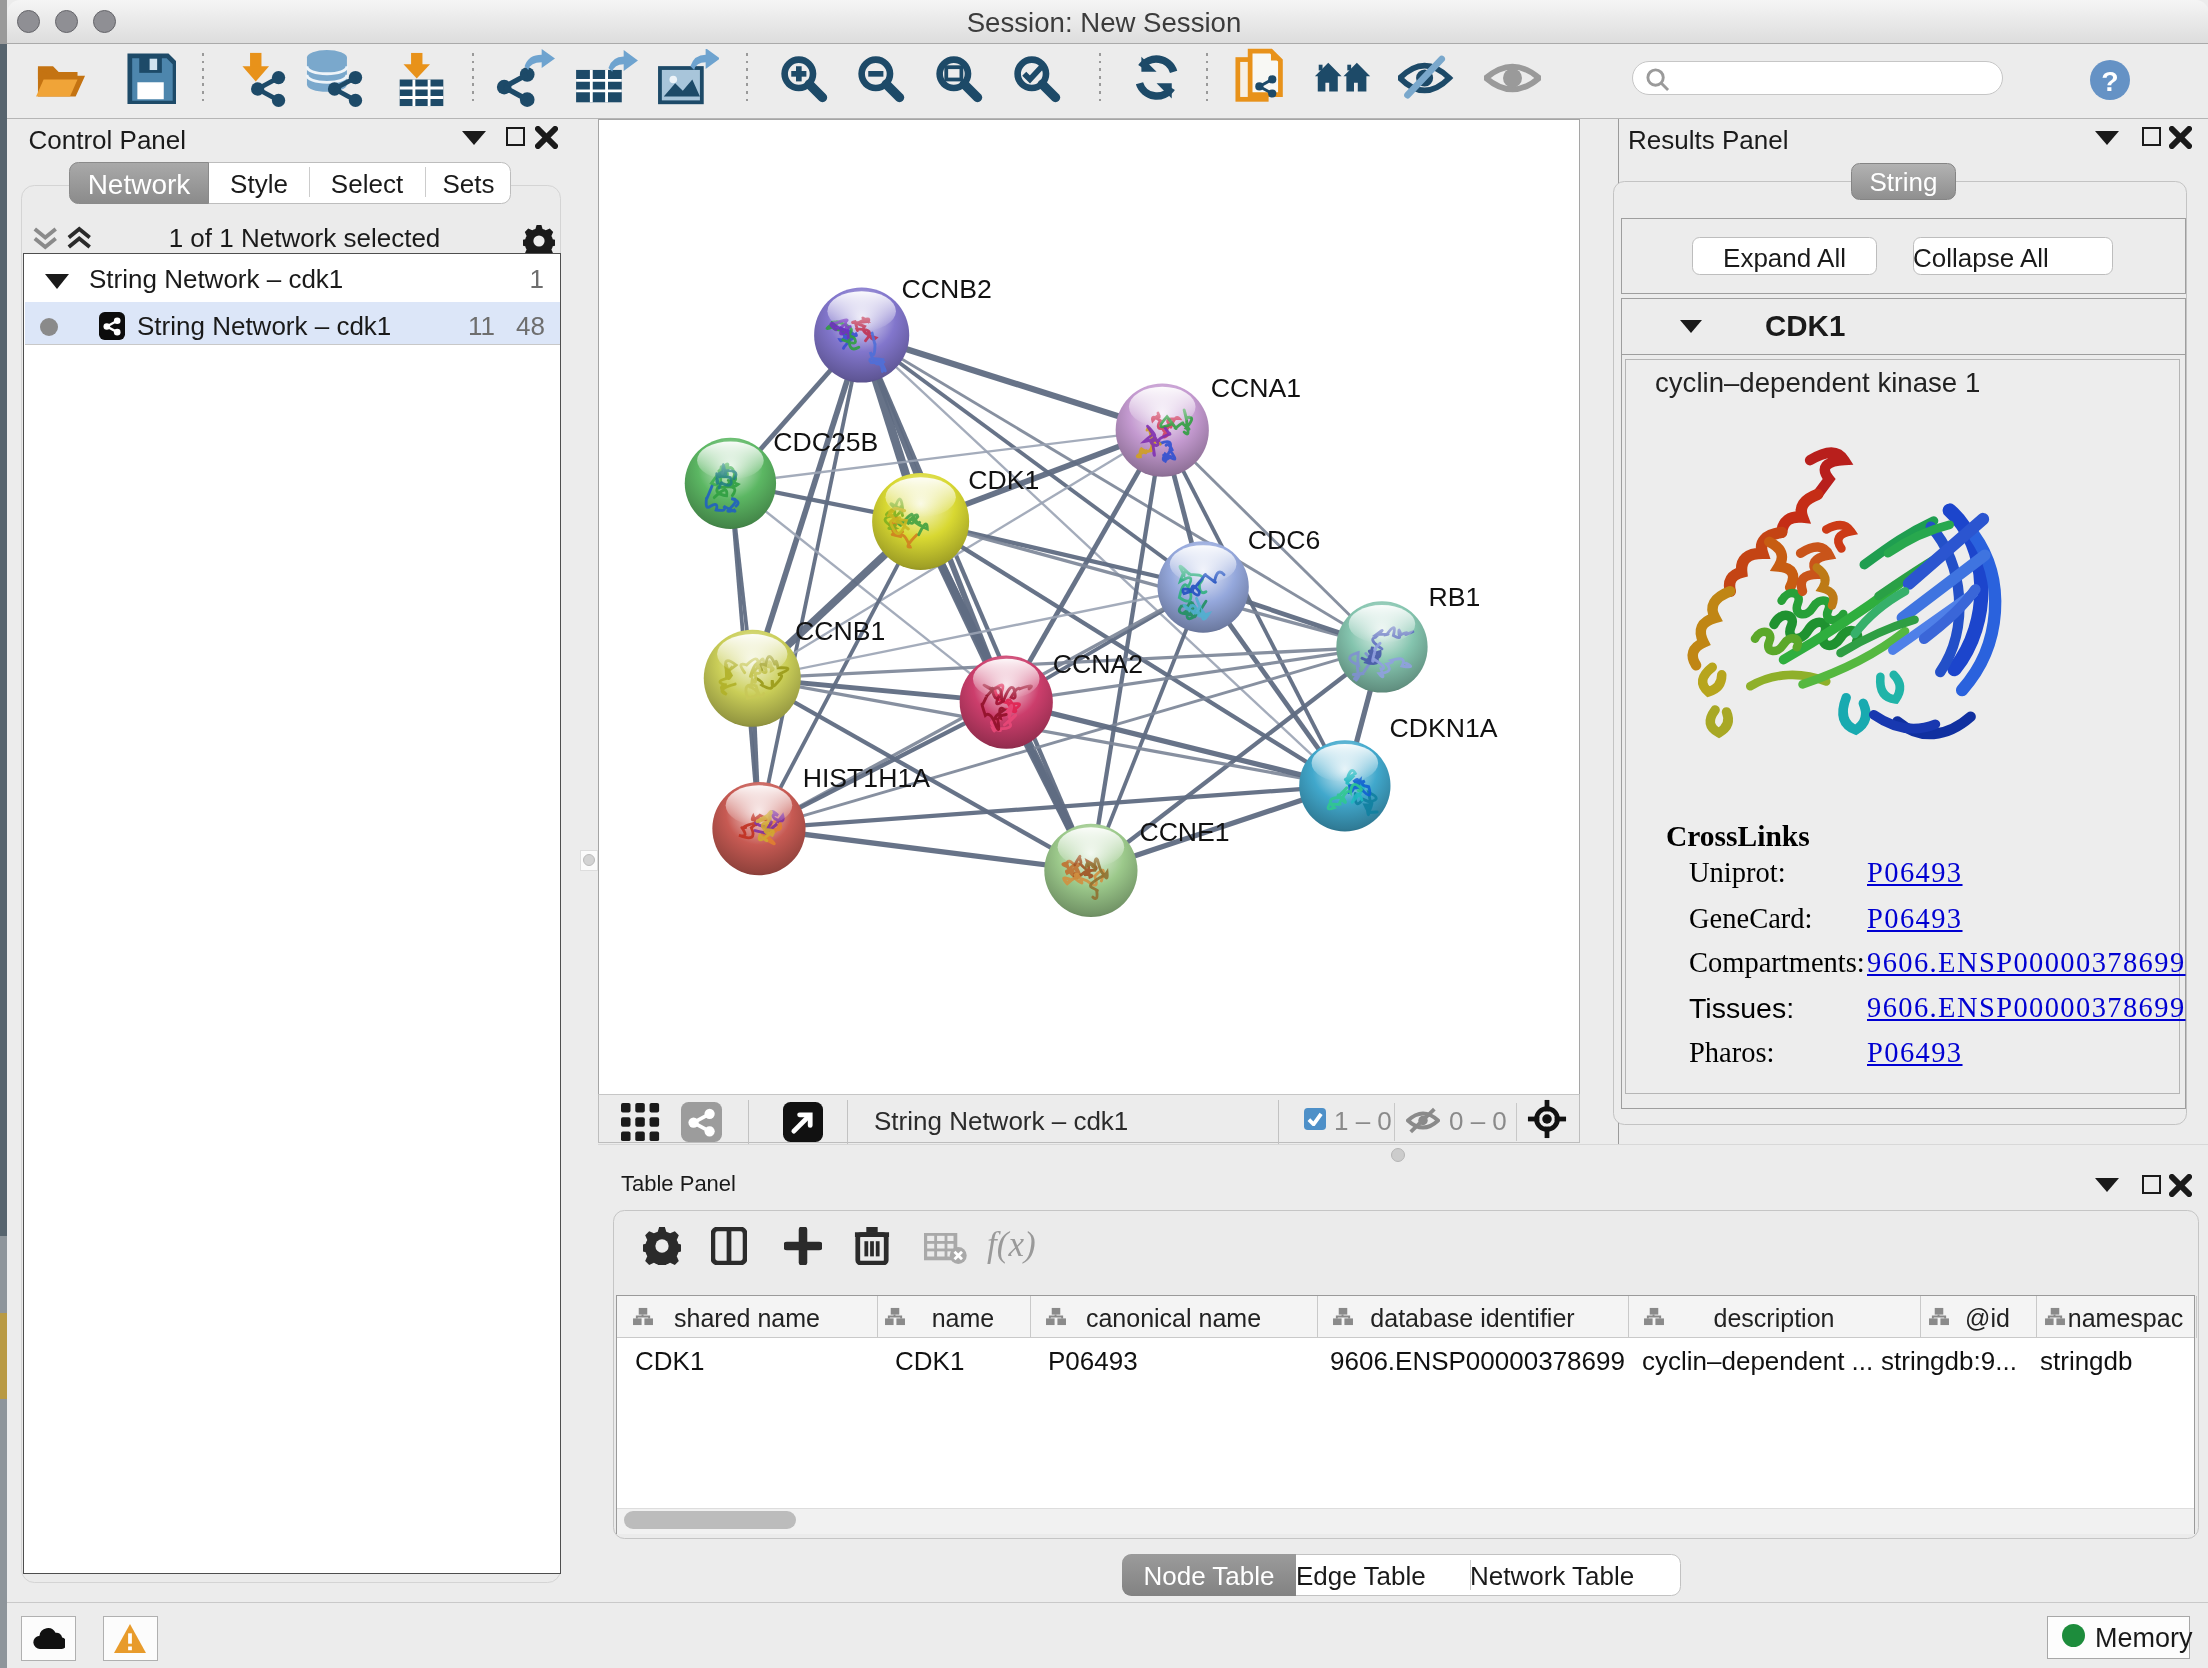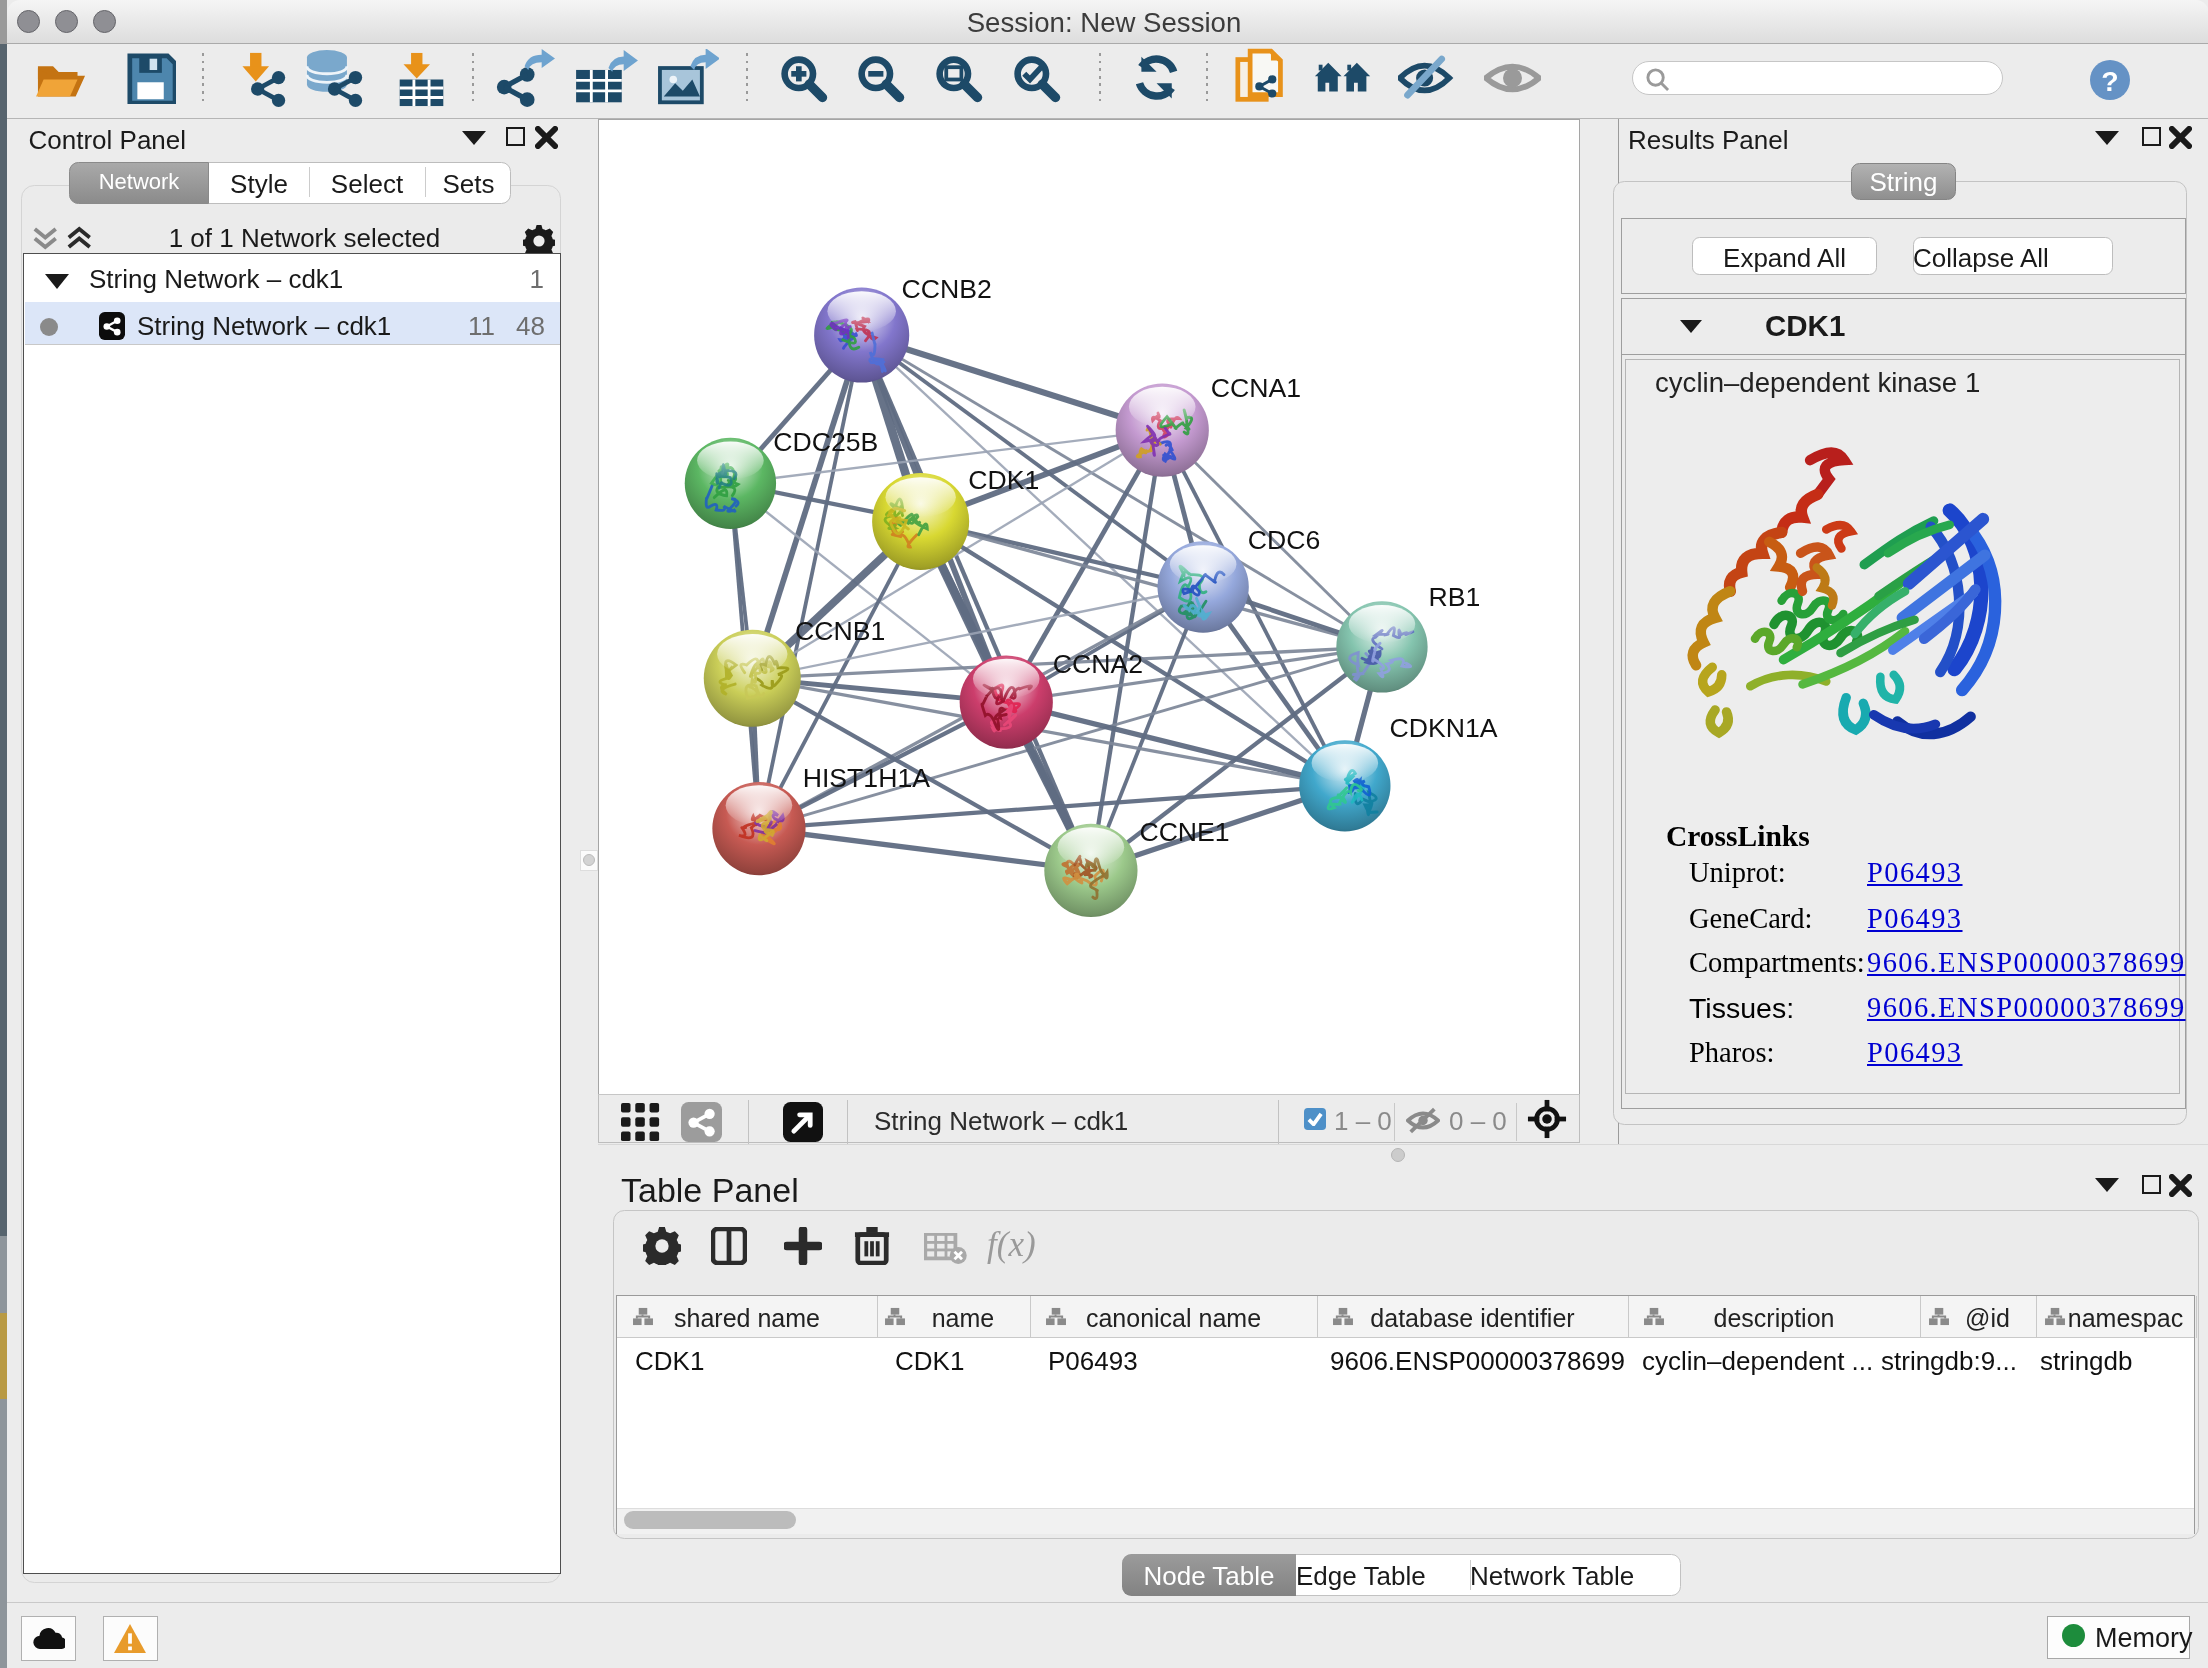--- a/index.html
+++ b/index.html
@@ -194,21 +194,21 @@
       <g stroke="#1a1a1a" stroke-width="6" stroke-linecap="round">
         <line x1="3" y1="3" x2="21" y2="21"></line>
         <line x1="21" y1="3" x2="3" y2="21"></line>
       </g>
     </svg></div>
 
 <div class="abs" style="left:21px;top:185px;width:540px;height:1398px;background:#ebebeb;border:1px solid #d4d4d4;border-radius:13.3px"></div>
 
 <div class="abs" style="left:69px;top:162px;width:442px;height:42px;background:#ffffff;border:1px solid #bdbdbd;border-radius:9.5px"></div>
 <div class="abs" style="left:69px;top:162px;width:140px;height:42px;background:linear-gradient(#a9a9a9,#8b8b8b);border:1px solid #8a8a8a;border-radius:9.5px 0 0 9.5px"></div>
-<div class="t" style="left:69px;top:169px;width:140px;text-align:center;font-size:22px;color:#ffffff">Network</div>
+<div class="t" style="left:69px;top:169px;width:140px;text-align:center;font-size:28px;color:#ffffff">Network</div>
 <div class="t" style="left:209px;top:169px;width:100px;text-align:center;font-size:26px">Style</div>
 <div class="abs" style="left:309px;top:167px;width:1px;height:30px;background:#cccccc"></div>
 <div class="t" style="left:309px;top:169px;width:116px;text-align:center;font-size:26px">Select</div>
 <div class="abs" style="left:425px;top:167px;width:1px;height:30px;background:#cccccc"></div>
 <div class="t" style="left:425px;top:169px;width:87px;text-align:center;font-size:26px">Sets</div>
 
 <div style="position:absolute;left:31px;top:226px;width:28.5px;height:25px"><svg width="28.5" height="25" viewBox="0 0 30 26" style="">
       <g fill="none" stroke="#8a8a8a" stroke-width="4">
         <path d="M4,3 l11,9 11,-9"></path>
         <path d="M4,13 l11,9 11,-9"></path>
@@ -590,21 +590,21 @@
 <div class="t" style="left:1867px;top:857px;font-size:28.5px;font-family:'Liberation Serif',serif;color:#0000d2;text-decoration:underline;letter-spacing:1.4px">P06493</div>
 <div class="t" style="left:1689px;top:903px;font-size:28.5px;font-family:'Liberation Serif',serif;color:#000">GeneCard:</div>
 <div class="t" style="left:1867px;top:903px;font-size:28.5px;font-family:'Liberation Serif',serif;color:#0000d2;text-decoration:underline;letter-spacing:1.4px">P06493</div>
 <div class="t" style="left:1689px;top:947px;font-size:28.5px;font-family:'Liberation Serif',serif;color:#000">Compartments:</div>
 <div class="t" style="left:1867px;top:947px;font-size:28.5px;font-family:'Liberation Serif',serif;color:#0000d2;text-decoration:underline;letter-spacing:1.4px">9606.ENSP00000378699</div>
 <div class="t" style="left:1689px;top:992px;font-size:28.5px;font-family:Liberation Sans, sans-serif;color:#000">Tissues:</div>
 <div class="t" style="left:1867px;top:992px;font-size:28.5px;font-family:'Liberation Serif',serif;color:#0000d2;text-decoration:underline;letter-spacing:1.4px">9606.ENSP00000378699</div>
 <div class="t" style="left:1689px;top:1037px;font-size:28.5px;font-family:'Liberation Serif',serif;color:#000">Pharos:</div>
 <div class="t" style="left:1867px;top:1037px;font-size:28.5px;font-family:'Liberation Serif',serif;color:#0000d2;text-decoration:underline;letter-spacing:1.4px">P06493</div>
 
-<div class="t" style="left:621px;top:1171px;font-size:34px">Table Panel</div>
+<div class="t" style="left:621px;top:1171px;font-size:22px">Table Panel</div>
 <div style="position:absolute;left:2095px;top:1178px;width:0;height:0;border-left:12.4px solid transparent;border-right:12.4px solid transparent;border-top:14.3px solid #1a1a1a"></div>
 <div style="position:absolute;left:2142px;top:1175px;width:19px;height:19px;border:2.9px solid #1a1a1a"></div>
 <div style="position:absolute;left:2169px;top:1174px;width:23px;height:23px"><svg width="23" height="23" viewBox="0 0 24 24" style="">
       <g stroke="#1a1a1a" stroke-width="6" stroke-linecap="round">
         <line x1="3" y1="3" x2="21" y2="21"></line>
         <line x1="21" y1="3" x2="3" y2="21"></line>
       </g>
     </svg></div>
 
 <div class="abs" style="left:613px;top:1210px;width:1586px;height:329px;background:#ebebeb;border:1px solid #c5c5c5;border-radius:11.4px"></div>

